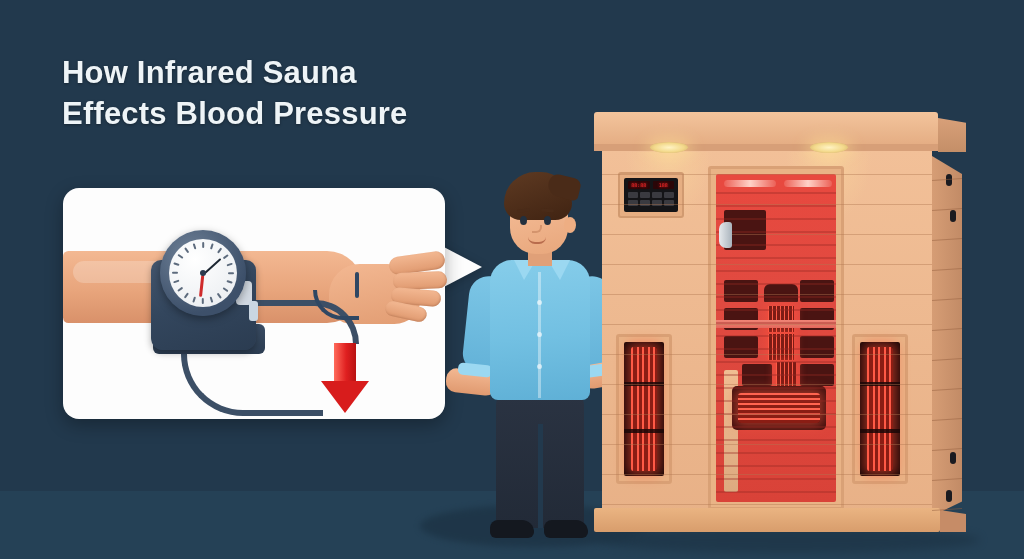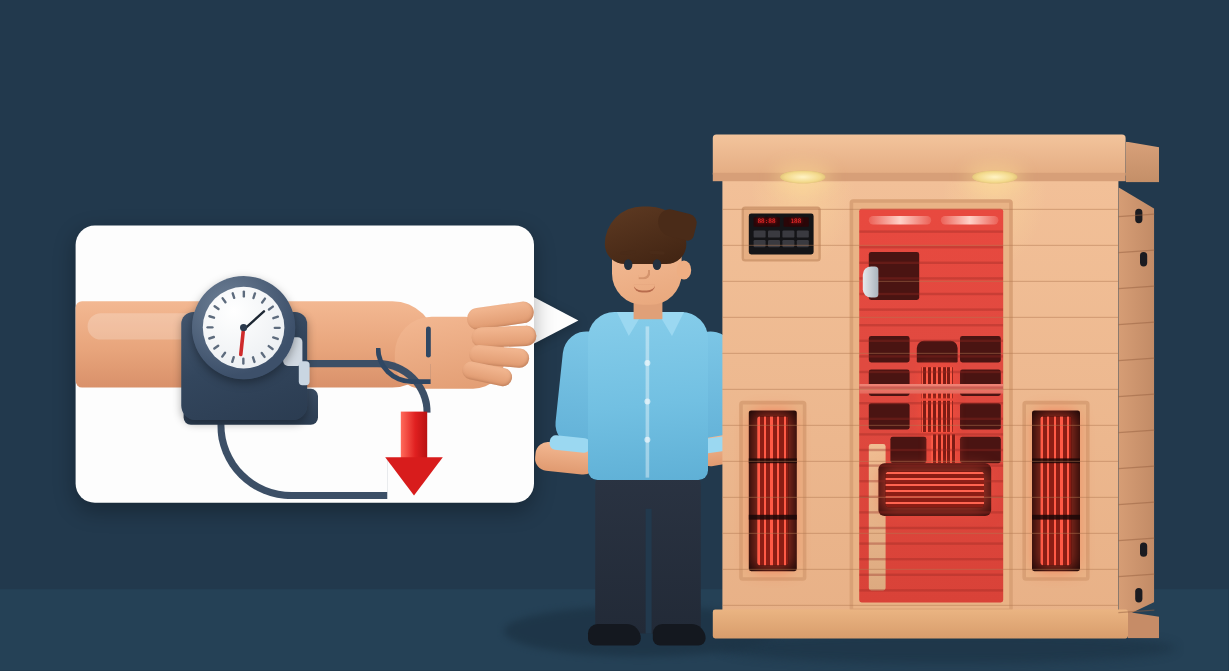--- a/index.html
+++ b/index.html
@@ -455,20 +455,22 @@
 </head>
 <body>
 
 <div id="stage">
 
   <div class="floor"></div>
   <div class="sauna-shadow"></div>
   <div class="floor-shadow"></div>
 
   <div class="title">
+    <span>How Infrared Sauna</span>
+    <span>Effects Blood Pressure</span>
   </div>
 
   <div class="card-tail"></div>
 
   <div class="card">
 
     <div class="arm">
       <div class="arm-shine"></div>
     </div>
 

